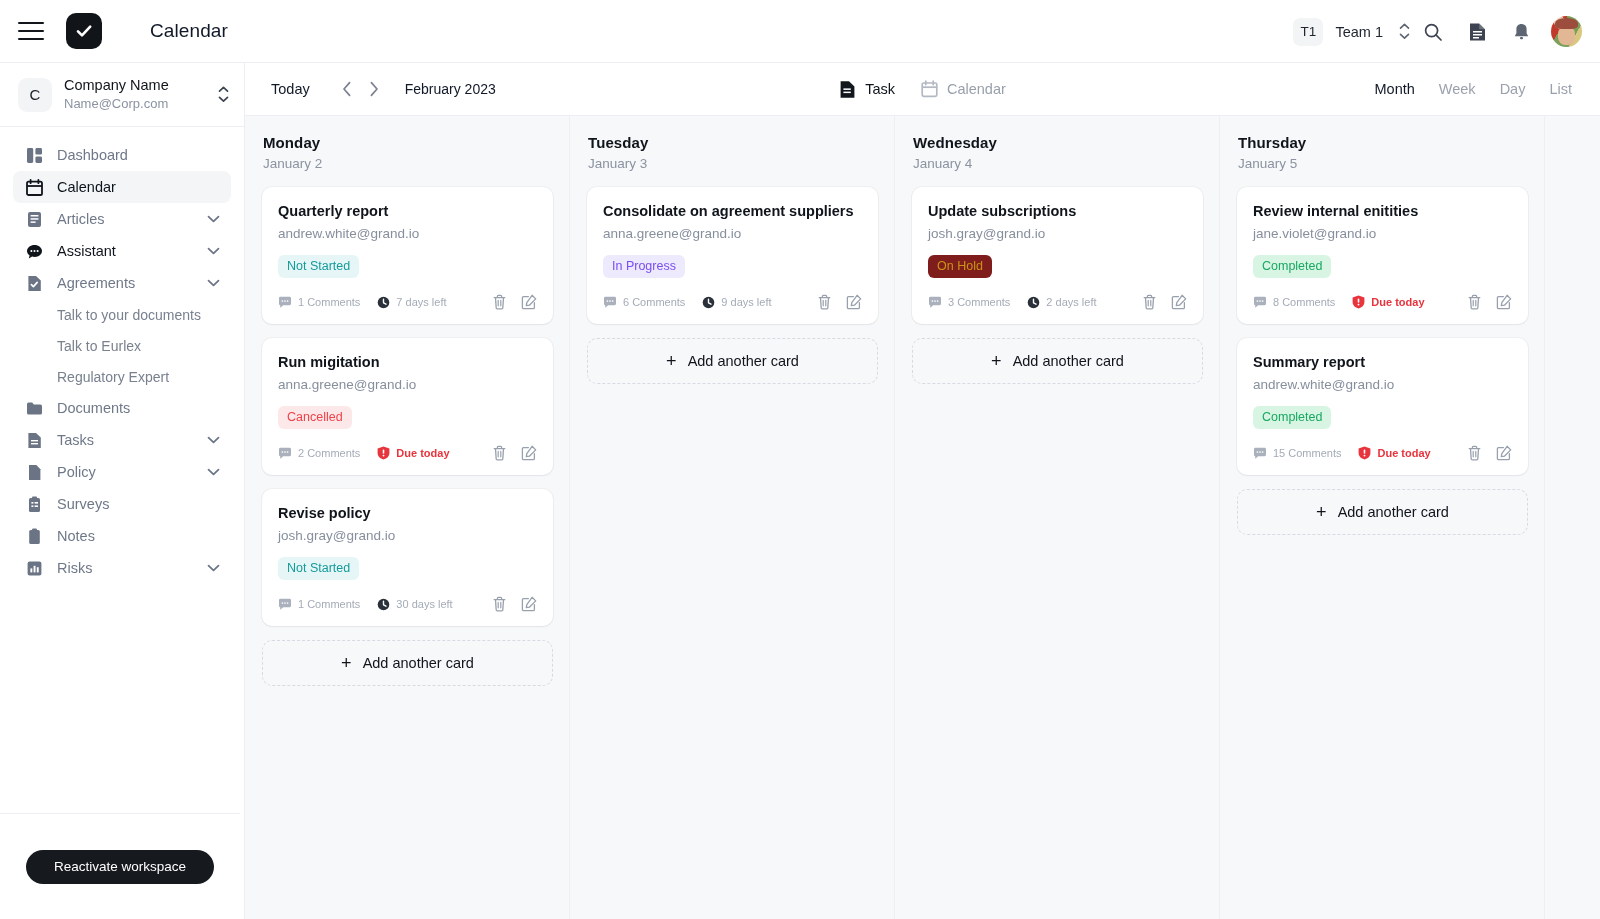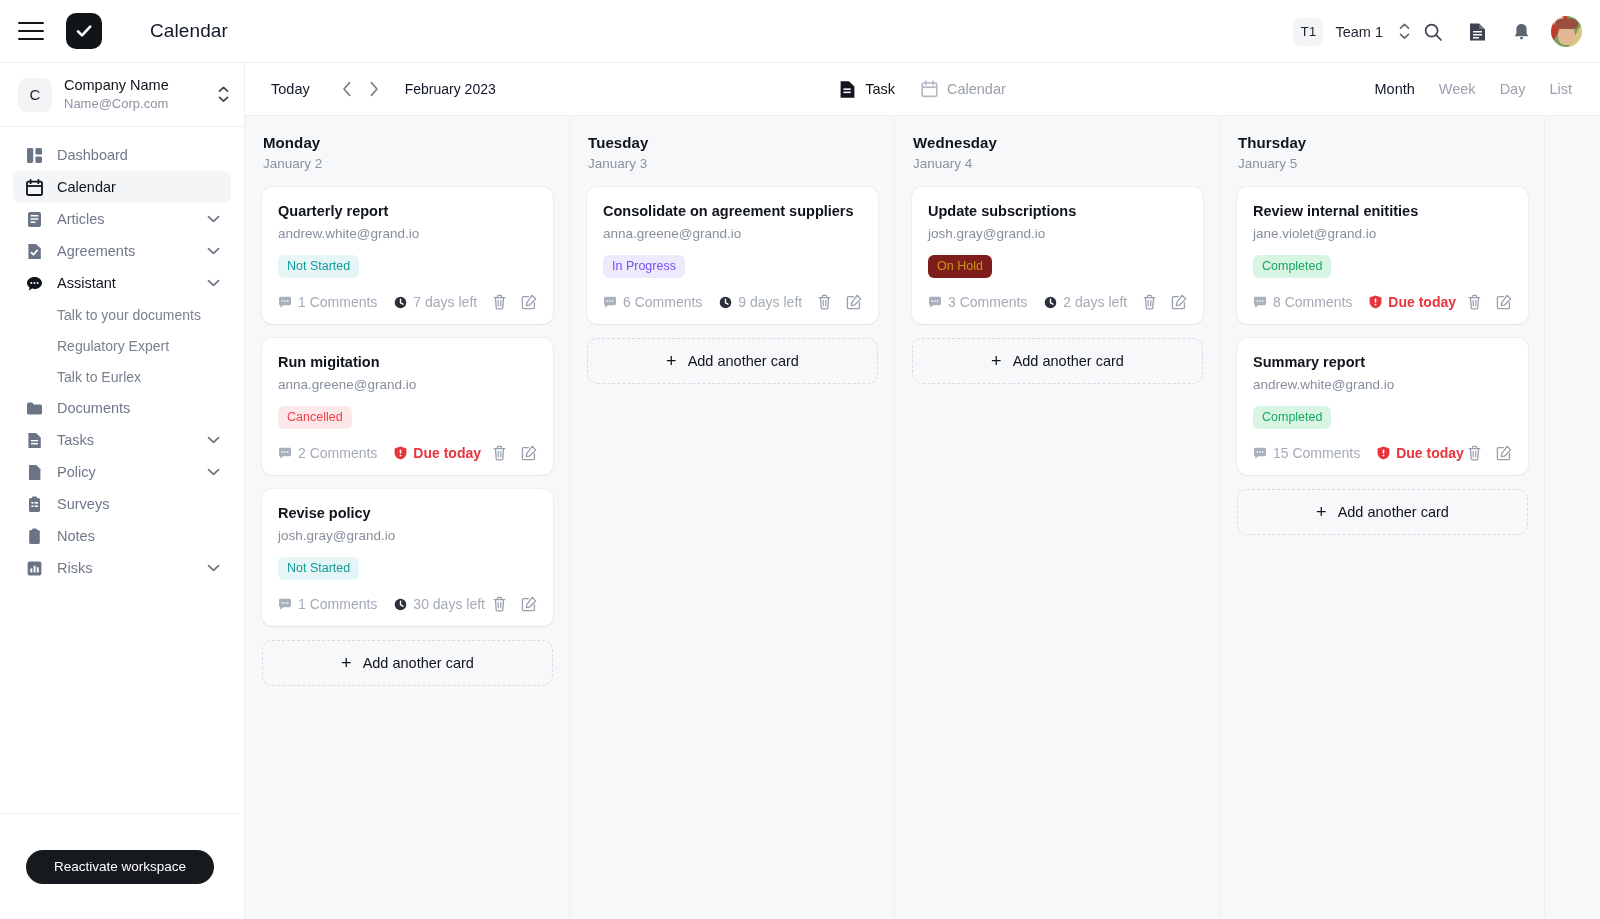--- a/index.html
+++ b/index.html
@@ -151,21 +151,21 @@
   }
   .card-title { font-size:14.5px; font-weight:700; color:#10141b; line-height:19px;}
   .card-mail { font-size:13.5px; color:#878f9d; margin-top:4px; line-height:18px;}
   .badge {
     display:inline-block; margin-top:12px;
     border-radius:6px; padding: 4px 9px; font-size:12.5px; line-height:15px;
   }
   .card-foot {
     display:flex; align-items:center; margin-top:13px; height:22px;
   }
-  .meta { display:flex; align-items:center; gap:6px; font-size:14px; color:#a4abb6; }
+  .meta { display:flex; align-items:center; gap:6px; font-size:11px; color:#a4abb6; }
   .meta.due { color:#e8343c; font-weight:700; }
   .meta + .meta { margin-left: 17px; }
   .foot-actions { margin-left:auto; display:flex; align-items:center; gap:12px; }
   .act { width:17px;height:17px; display:flex;align-items:center;justify-content:center;cursor:pointer;}
 
   .addcard {
     border: 1.6px dashed #d7dbe1; border-radius:10px; height:46px;
     display:flex; align-items:center; justify-content:center; gap:11px;
     font-size:14.5px; color:#10141b; cursor:pointer; background:transparent;
     font-family: inherit;
@@ -277,55 +277,55 @@
             </svg>
         </span>
         <span class="nav-label">Articles</span>
         <span class="chev">
           <svg width="13" height="8" viewBox="0 0 13 8">
               <path d="M1.5 1.6 L6.5 6.4 L11.5 1.6" stroke="#6b7485" stroke-width="1.7" fill="none" stroke-linecap="round" stroke-linejoin="round"></path>
             </svg>
         </span>
       </div>
 
+      <div class="nav-item strong">
+        <span class="nav-ico">
+          <svg width="17" height="17" viewBox="0 0 17 17">
+              <path d="M8.5 2 C4.4 2 1 4.7 1 8 c0 1.8 1 3.4 2.6 4.5 L2.8 15.4 L6.1 13.6 C6.9 13.8 7.7 14 8.5 14 C12.6 14 16 11.3 16 8 C16 4.7 12.6 2 8.5 2 Z" fill="#10141b"></path>
+              <circle cx="5.4" cy="8" r="1" fill="#fff"></circle>
+              <circle cx="8.5" cy="8" r="1" fill="#fff"></circle>
+              <circle cx="11.6" cy="8" r="1" fill="#fff"></circle>
+            </svg>
+        </span>
+        <span class="nav-label">Assistant</span>
+        <span class="chev">
+          <svg width="13" height="8" viewBox="0 0 13 8">
+              <path d="M1.5 1.6 L6.5 6.4 L11.5 1.6" stroke="#6b7485" stroke-width="1.7" fill="none" stroke-linecap="round" stroke-linejoin="round"></path>
+            </svg>
+        </span>
+      </div>
+
       <div class="nav-item">
         <span class="nav-ico">
           <svg width="17" height="17" viewBox="0 0 17 17">
               <path d="M2.4 1 h7.6 L14.8 5.6 V16 H2.4 Z" fill="#6b7485"></path>
               <path d="M5.4 9.6 L7.4 11.6 L11.2 7.4" stroke="#fff" stroke-width="1.7" fill="none" stroke-linecap="round" stroke-linejoin="round"></path>
             </svg>
         </span>
         <span class="nav-label">Agreements</span>
         <span class="chev">
           <svg width="13" height="8" viewBox="0 0 13 8">
               <path d="M1.5 1.6 L6.5 6.4 L11.5 1.6" stroke="#6b7485" stroke-width="1.7" fill="none" stroke-linecap="round" stroke-linejoin="round"></path>
             </svg>
         </span>
       </div>
 
-      <div class="nav-item strong">
-        <span class="nav-ico">
-          <svg width="17" height="17" viewBox="0 0 17 17">
-              <path d="M8.5 2 C4.4 2 1 4.7 1 8 c0 1.8 1 3.4 2.6 4.5 L2.8 15.4 L6.1 13.6 C6.9 13.8 7.7 14 8.5 14 C12.6 14 16 11.3 16 8 C16 4.7 12.6 2 8.5 2 Z" fill="#10141b"></path>
-              <circle cx="5.4" cy="8" r="1" fill="#fff"></circle>
-              <circle cx="8.5" cy="8" r="1" fill="#fff"></circle>
-              <circle cx="11.6" cy="8" r="1" fill="#fff"></circle>
-            </svg>
-        </span>
-        <span class="nav-label">Assistant</span>
-        <span class="chev">
-          <svg width="13" height="8" viewBox="0 0 13 8">
-              <path d="M1.5 1.6 L6.5 6.4 L11.5 1.6" stroke="#6b7485" stroke-width="1.7" fill="none" stroke-linecap="round" stroke-linejoin="round"></path>
-            </svg>
-        </span>
-      </div>
-
       <div class="nav-sub">Talk to your documents</div>
+      <div class="nav-sub">Talk to Eurlex</div>
       <div class="nav-sub">Regulatory Expert</div>
-      <div class="nav-sub">Talk to Eurlex</div>
 
       <div class="nav-item">
         <span class="nav-ico">
           <svg width="17" height="17" viewBox="0 0 17 17">
               <path d="M1 4.2 a1.6 1.6 0 0 1 1.6-1.6 h3.6 l1.6 1.8 h6.6 a1.6 1.6 0 0 1 1.6 1.6 V13 a1.6 1.6 0 0 1-1.6 1.6 H2.6 A1.6 1.6 0 0 1 1 13 Z" fill="#6b7485"></path>
             </svg>
         </span>
         <span class="nav-label">Documents</span>
       </div>
 

